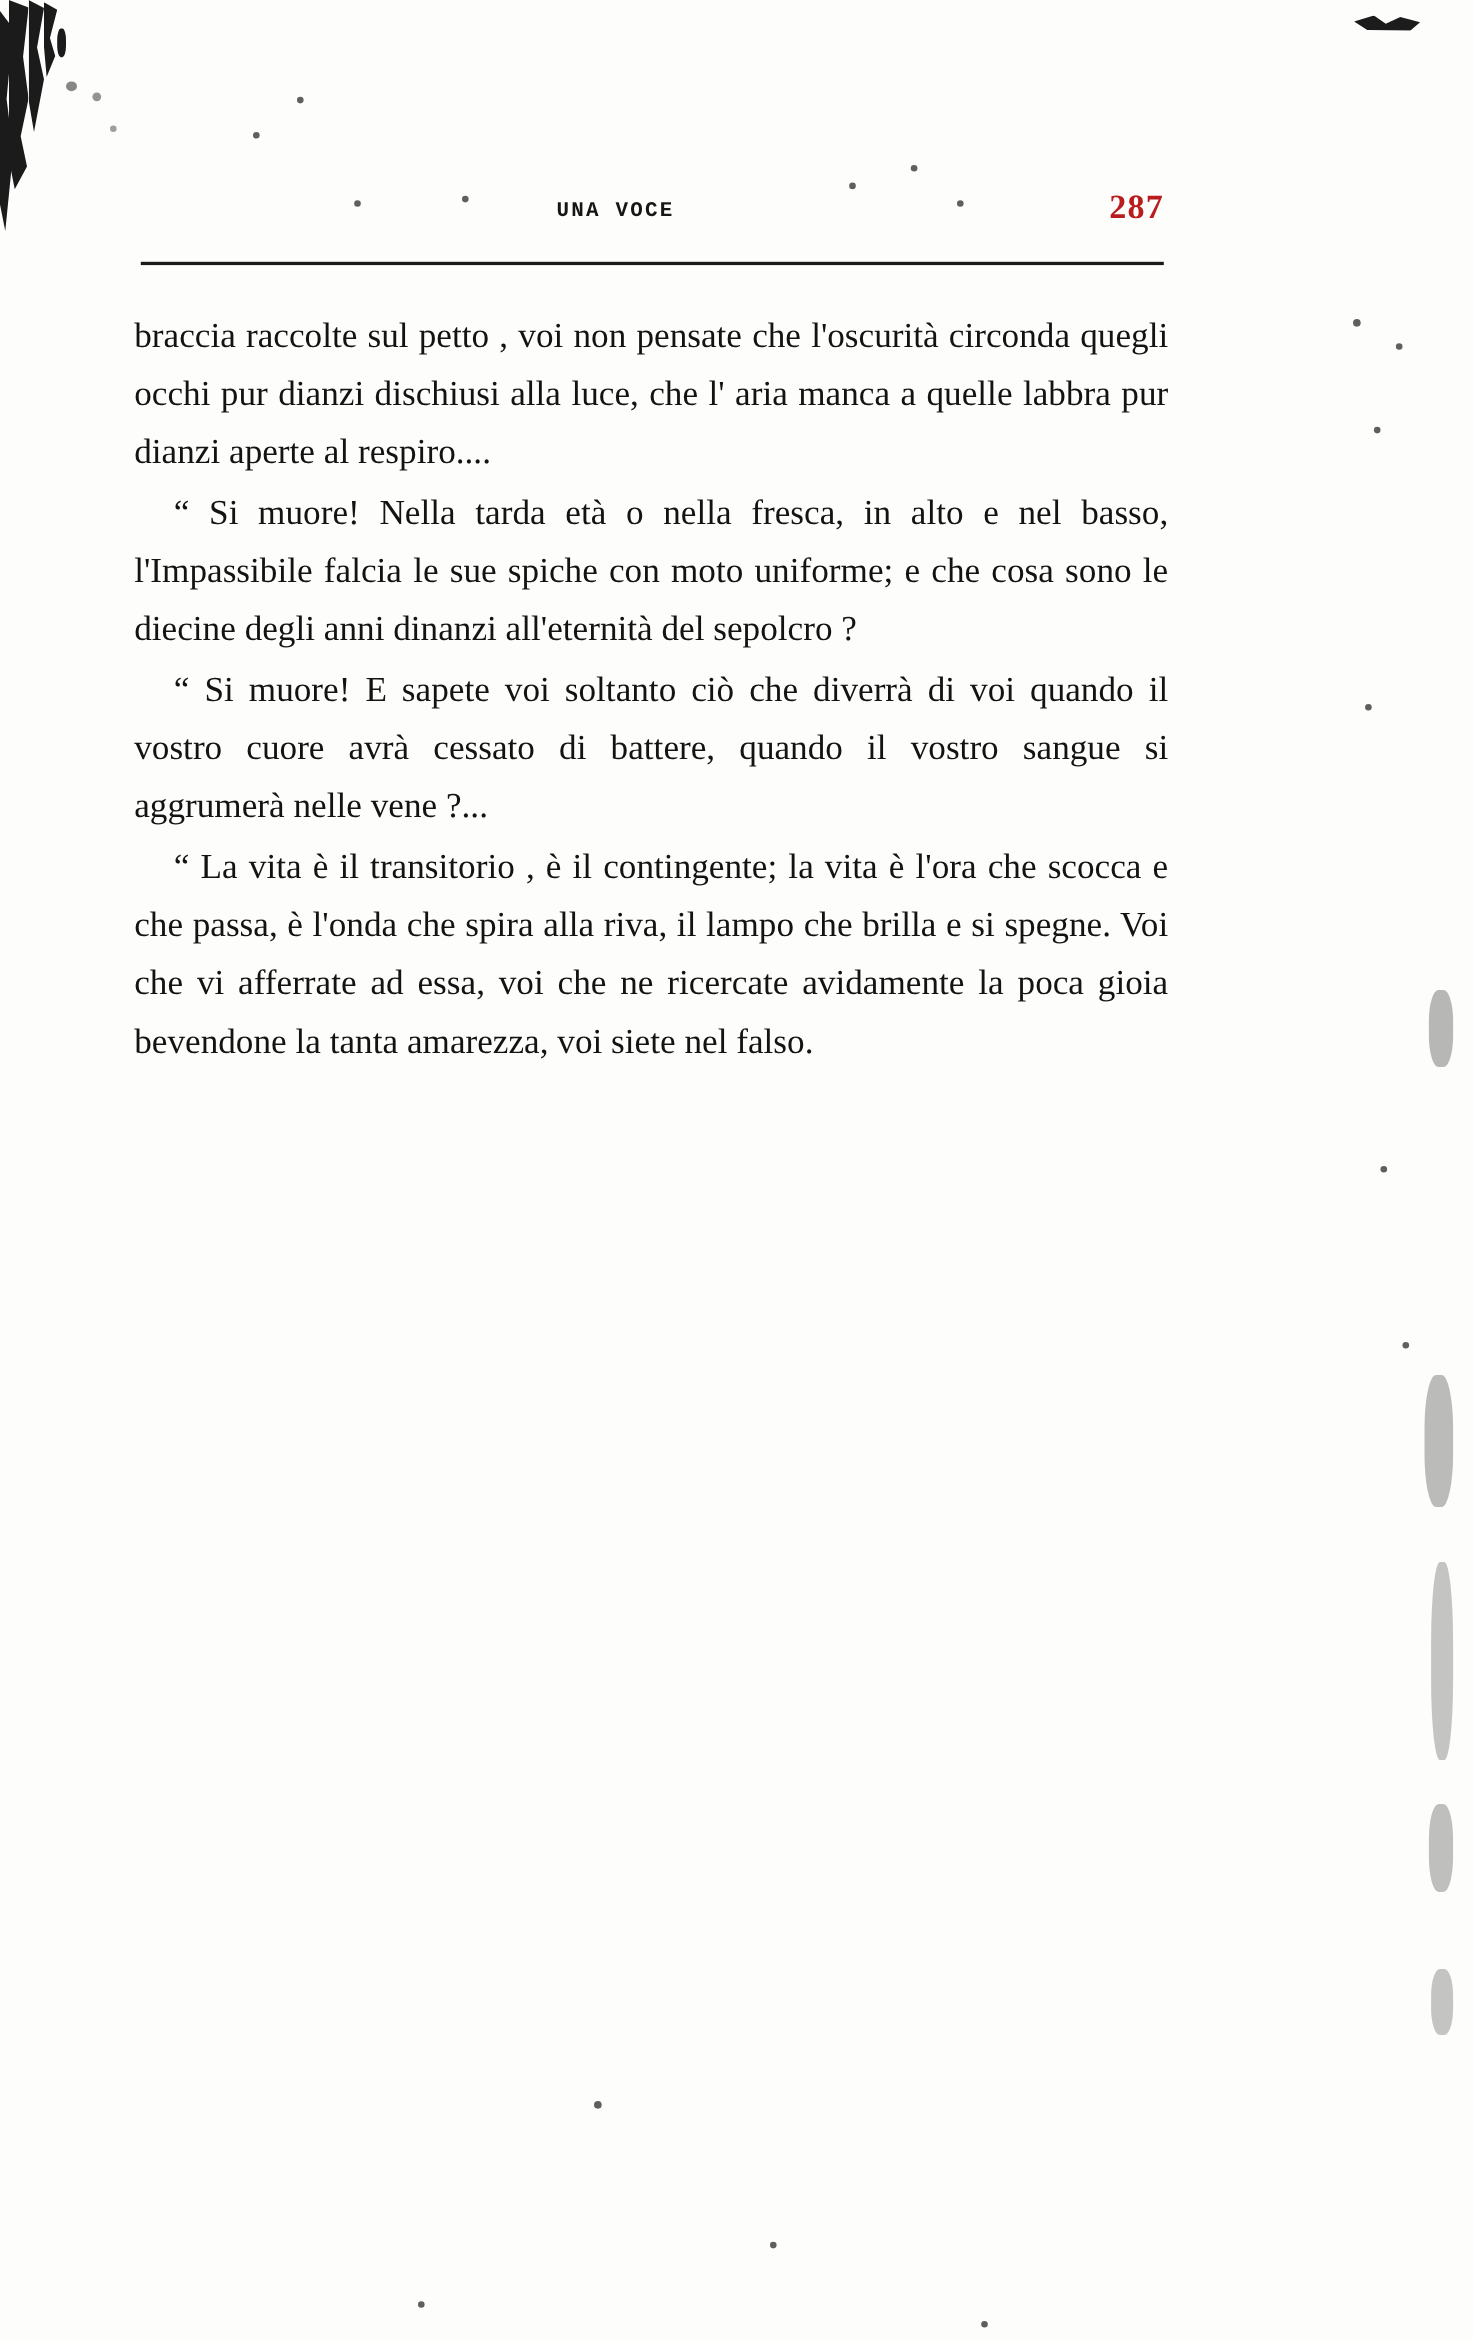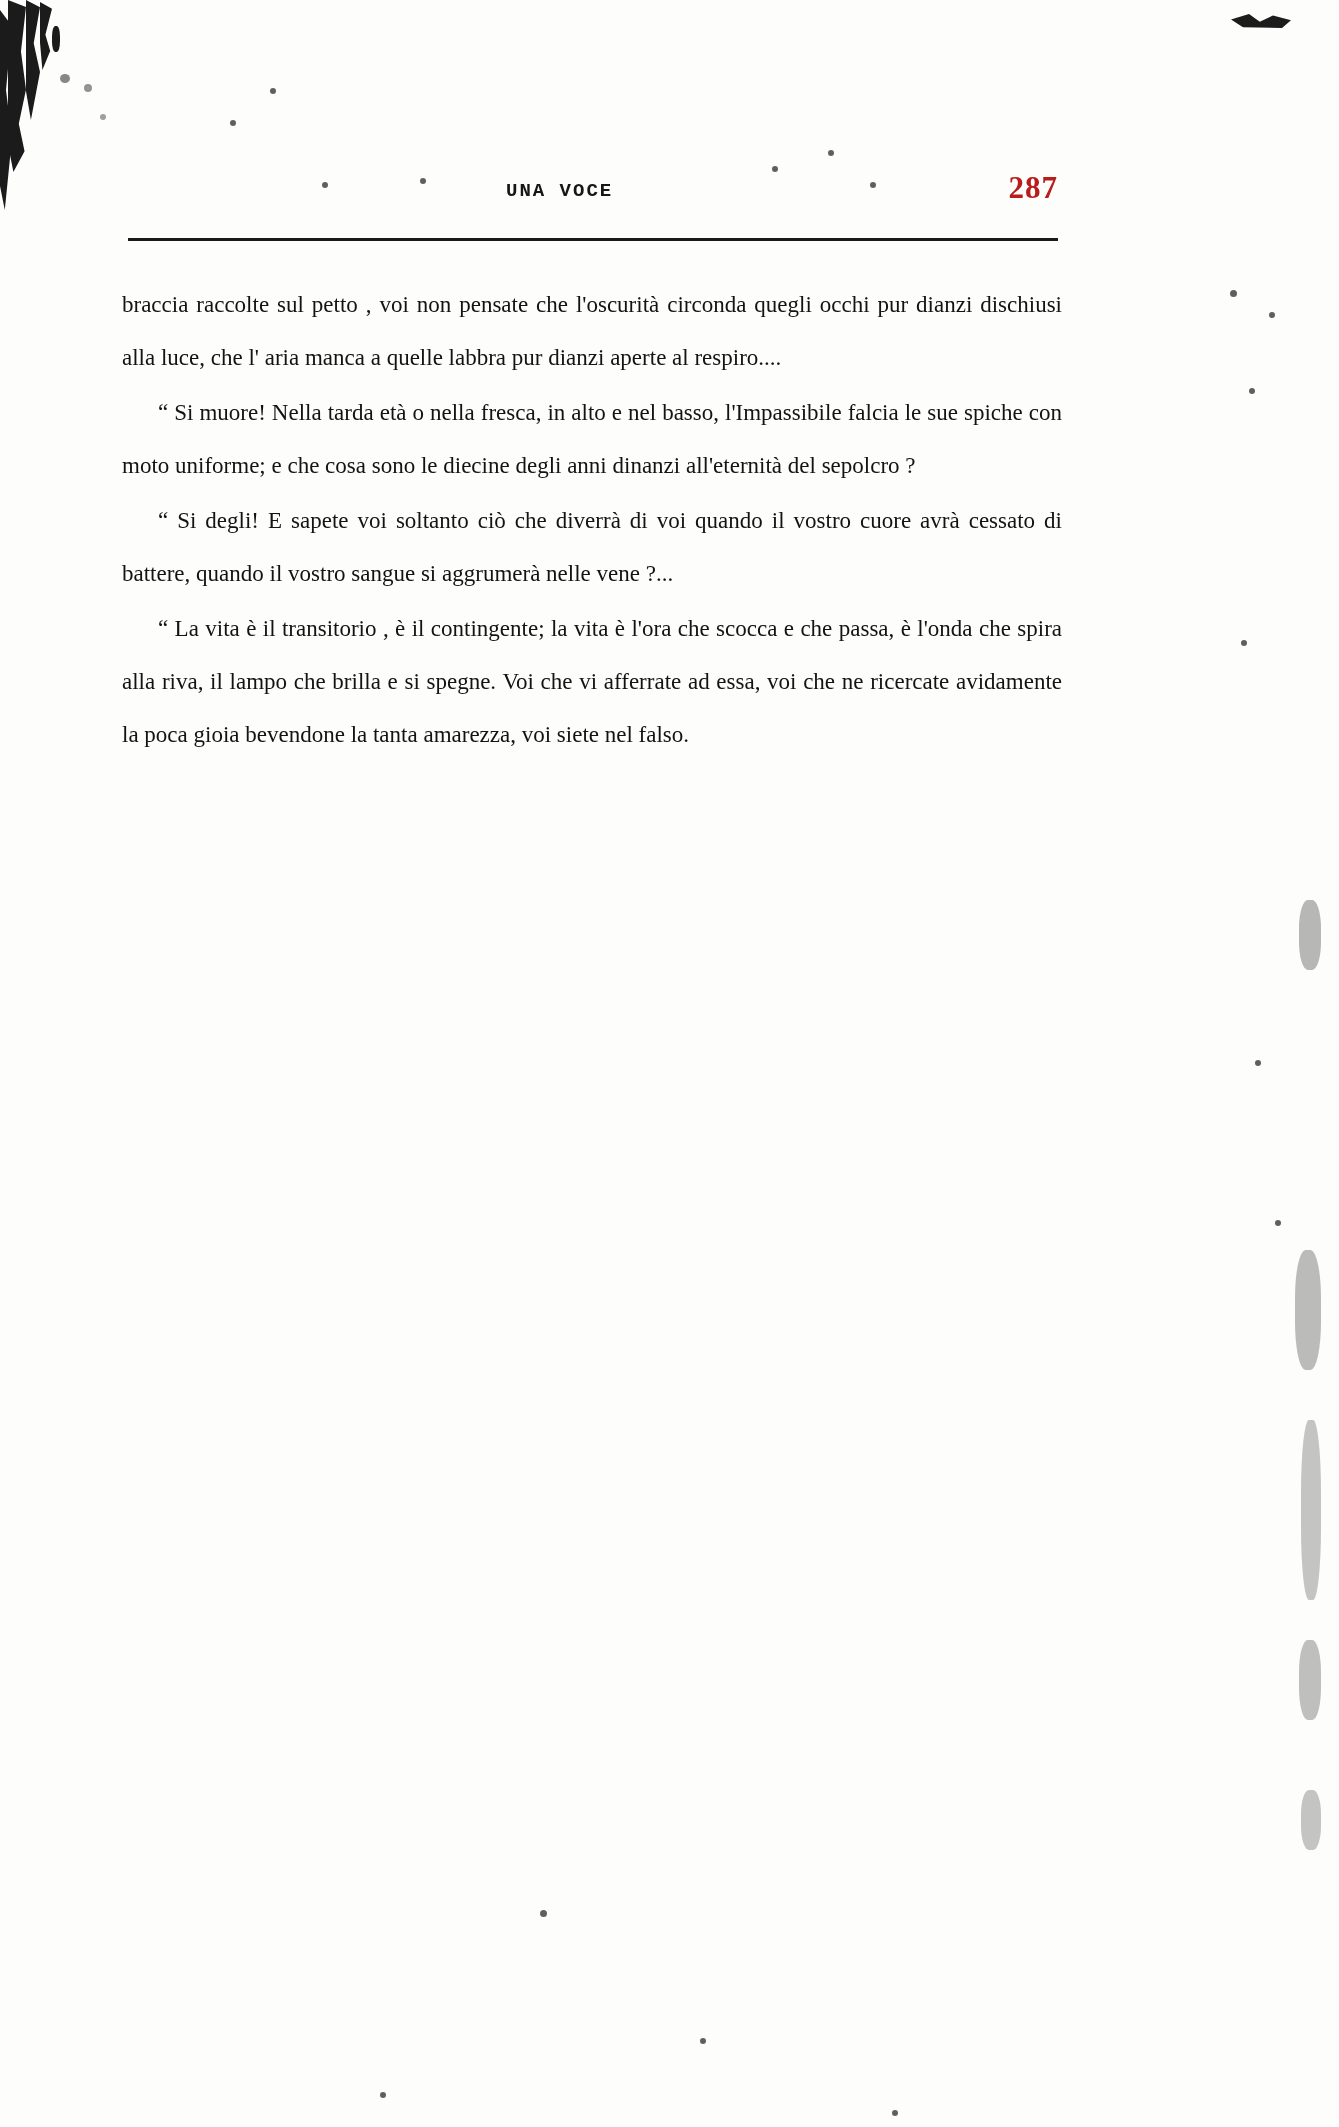--- a/index.html
+++ b/index.html
@@ -81,21 +81,21 @@
 
   
   .text-column {
     position: absolute;
     left: 122px;
     top: 278px;
     width: 940px;
   }
   .para {
     margin: 0 0 2px 0;
-    font-size: 23px;
+    font-size: 32px;
     line-height: 53px;
     color: #131313;
     text-align: justify;
     text-justify: inter-word;
     font-family: "Liberation Serif", serif;
   }
   .para.indented {
     text-indent: 36px;
   }
 
@@ -147,21 +147,21 @@
 
 <header class="page-header">
   <div class="running-head">UNA VOCE</div>
   <div class="page-number">287</div>
 </header>
 <div class="header-rule"></div>
 
 <main class="text-column">
   <p class="para">braccia raccolte sul petto , voi non pensate che l'oscurità circonda quegli occhi pur dianzi dischiusi alla luce, che l' aria manca a quelle labbra pur dianzi aperte al respiro....</p>
   <p class="para indented">“ Si muore! Nella tarda età o nella fresca, in alto e nel basso, l'Impassibile falcia le sue spiche con moto uniforme; e che cosa sono le diecine degli anni dinanzi all'eternità del sepolcro ?</p>
-  <p class="para indented">“ Si degli! E sapete voi soltanto ciò che diverrà di voi quando il vostro cuore avrà cessato di battere, quando il vostro sangue si aggrumerà nelle vene ?...</p>
+  <p class="para indented">“ Si muore! E sapete voi soltanto ciò che diverrà di voi quando il vostro cuore avrà cessato di battere, quando il vostro sangue si aggrumerà nelle vene ?...</p>
   <p class="para indented">“ La vita è il transitorio , è il contingente; la vita è l'ora che scocca e che passa, è l'onda che spira alla riva, il lampo che brilla e si spegne. Voi che vi afferrate ad essa, voi che ne ricercate avidamente la poca gioia bevendone la tanta amarezza, voi siete nel falso.</p>
 </main>
 
 <div class="speck" style="right:102px; top:290px; width:7px; height:7px;"></div>
 <div class="speck" style="right:64px;  top:312px; width:6px; height:6px;"></div>
 <div class="speck" style="right:84px;  top:388px; width:6px; height:6px;"></div>
 <div class="speck" style="right:92px;  top:640px; width:6px; height:6px;"></div>
 <div class="speck" style="right:78px;  top:1060px; width:6px; height:6px;"></div>
 <div class="speck" style="right:58px;  top:1220px; width:6px; height:6px;"></div>
 <div class="speck" style="left:540px;  top:1910px; width:7px; height:7px;"></div>

